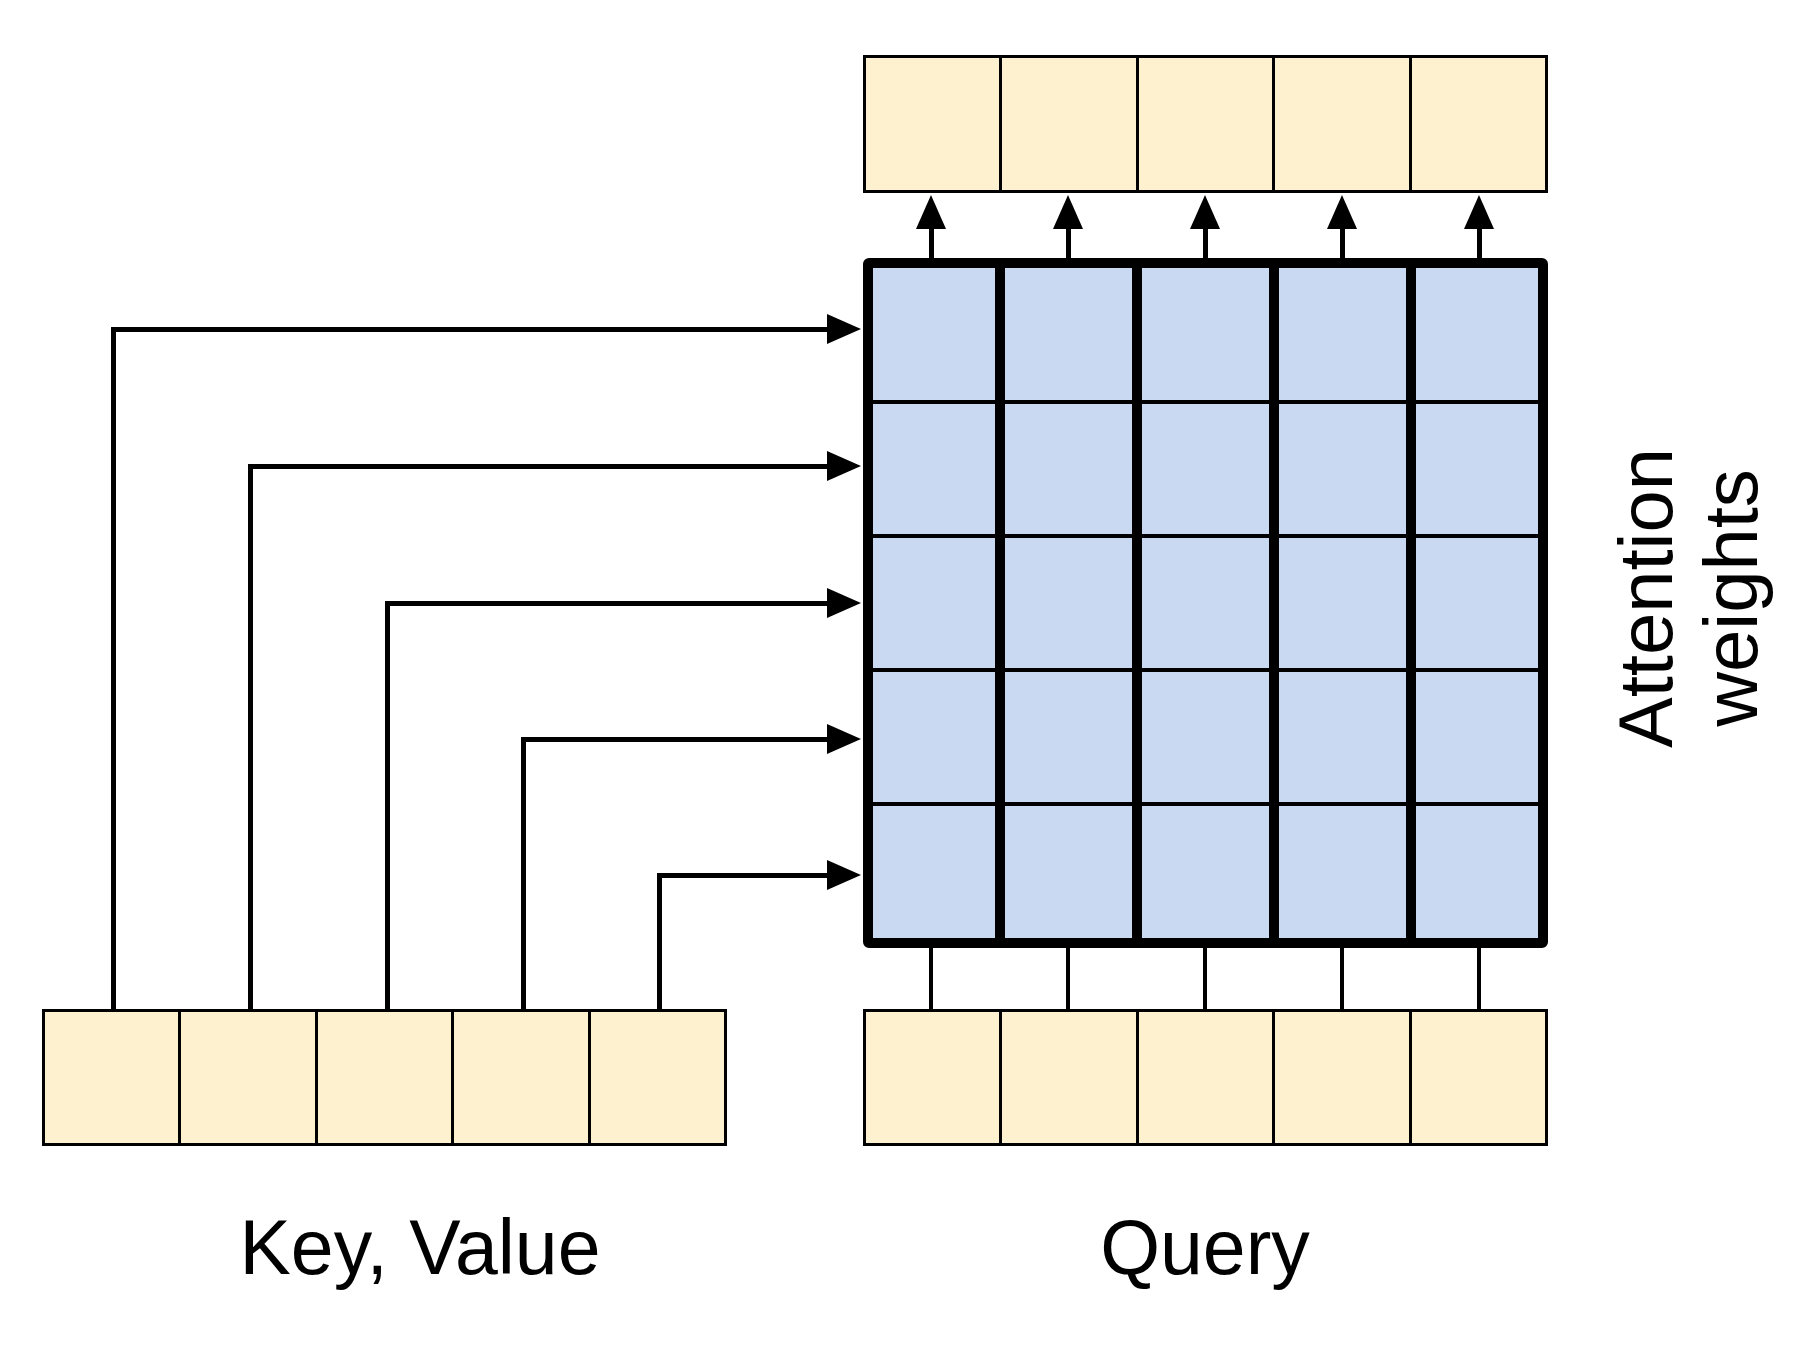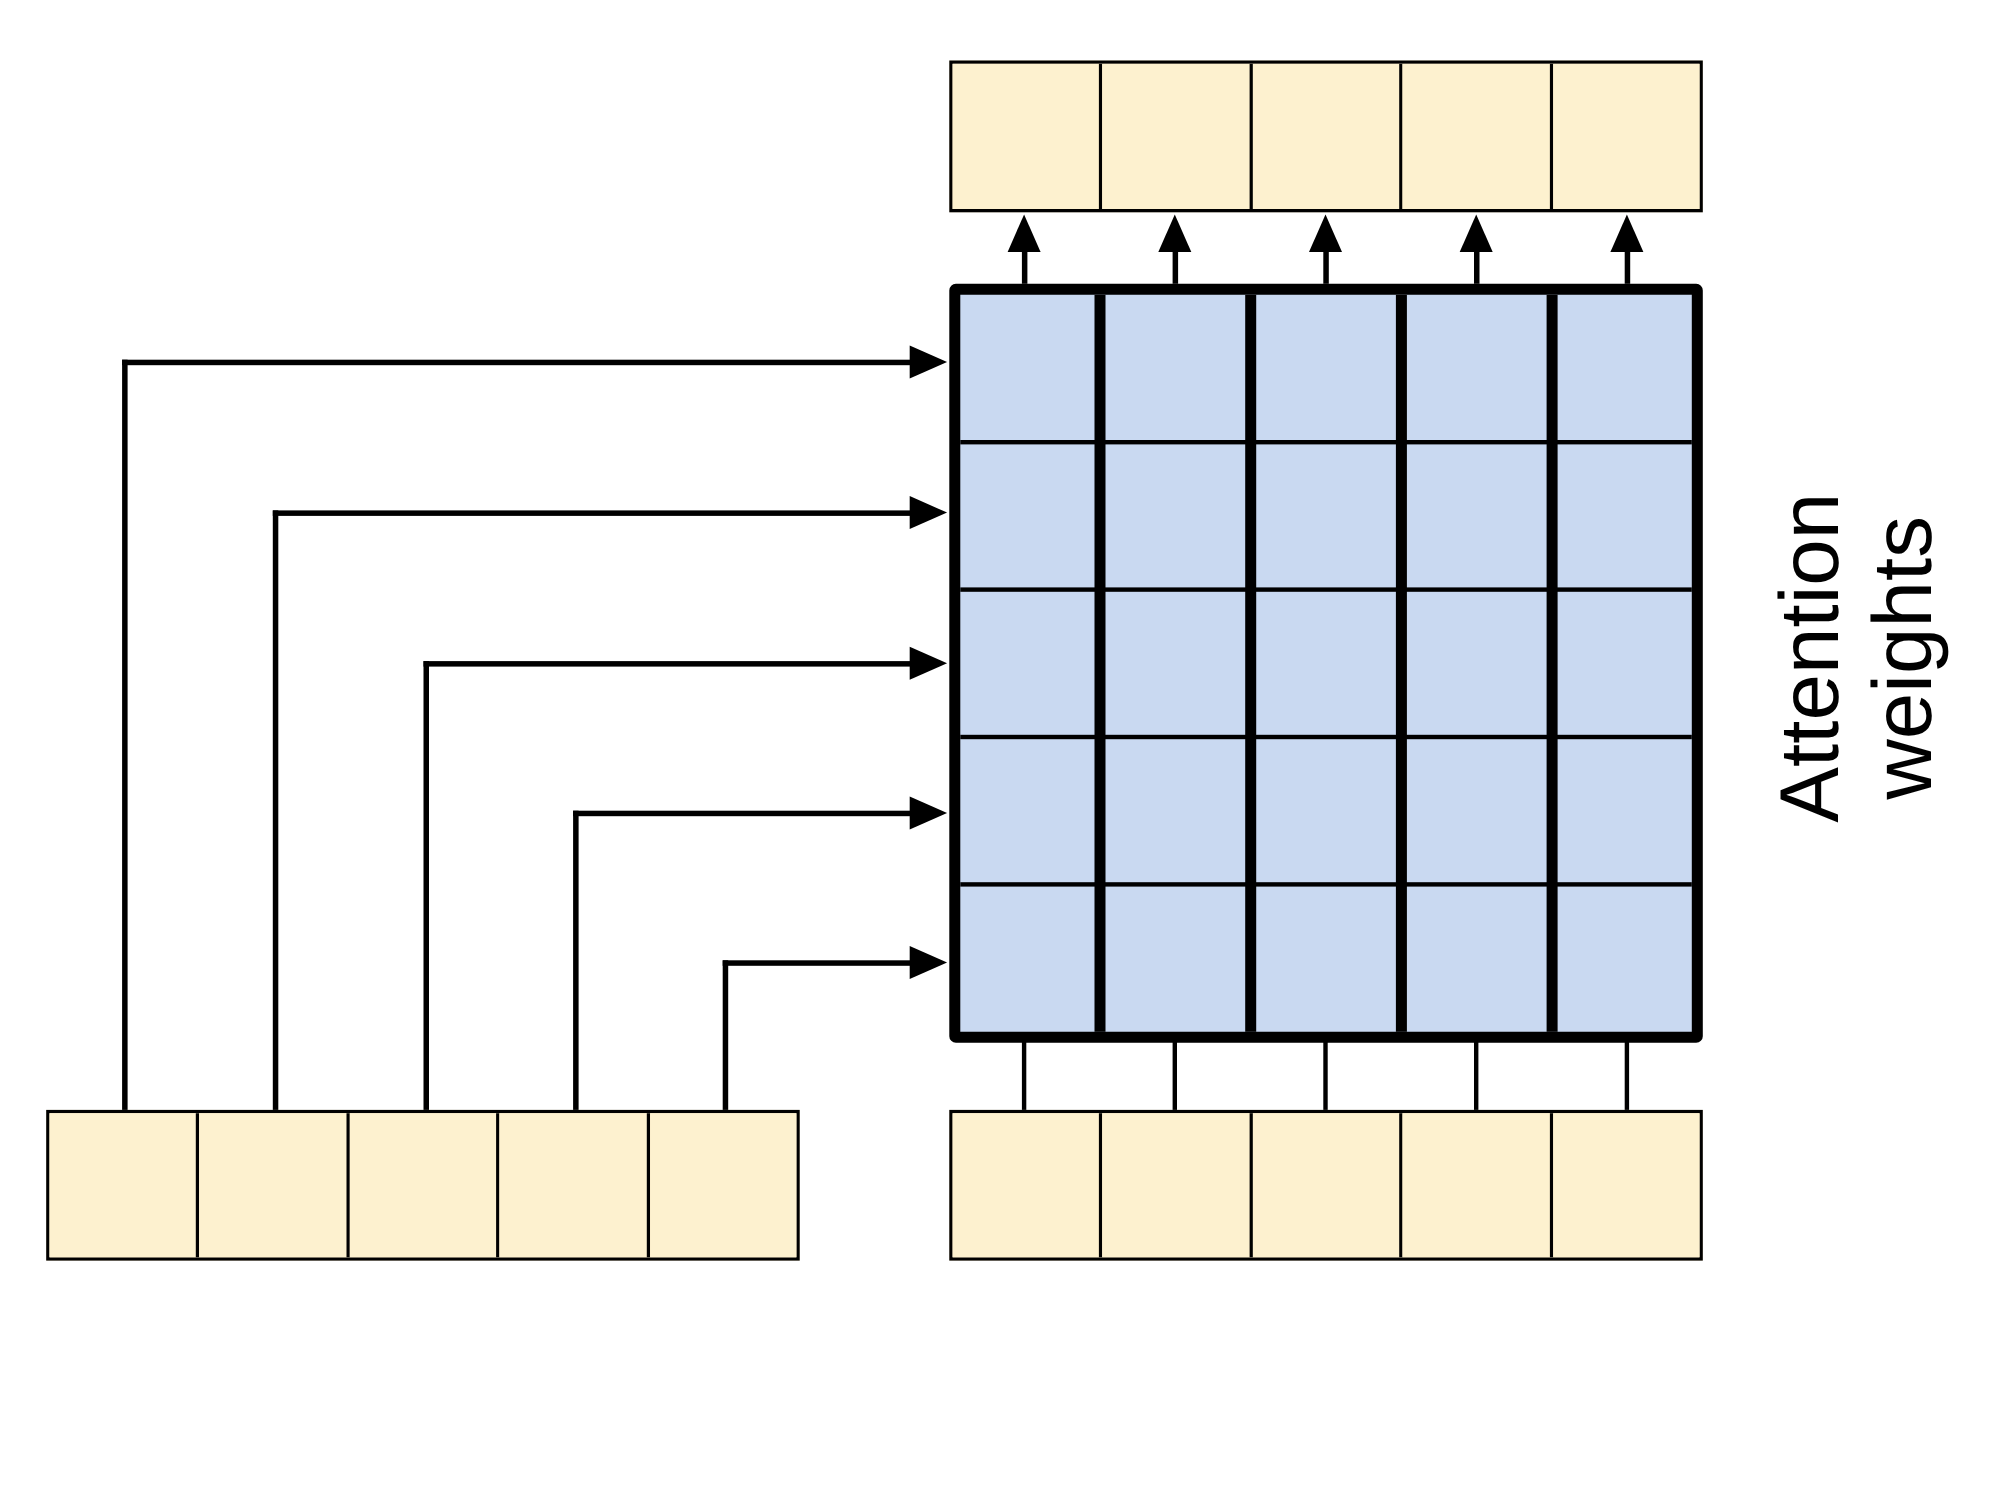--- a/index.html
+++ b/index.html
@@ -129,20 +129,22 @@
     </div>
 
   <div class="token-row" id="query-row">
       <div class="token-cell"></div>
       <div class="token-cell"></div>
       <div class="token-cell"></div>
       <div class="token-cell"></div>
       <div class="token-cell"></div>
     </div>
 
+  <div class="label" id="kv-label">Key, Value</div>
+  <div class="label" id="query-label">Query</div>
   <div class="label" id="aw-label">
     <span>Attention</span>
     <span>weights</span>
   </div>
 
 <div class="stroke" style="left: 928.5px; top: 226px; width: 5px; height: 32px;"></div>
     <div class="arrowhead-up" style="left: 916px; top: 195px;"></div>
     <div class="stroke" style="left: 1065.5px; top: 226px; width: 5px; height: 32px;"></div>
     <div class="arrowhead-up" style="left: 1053px; top: 195px;"></div>
     <div class="stroke" style="left: 1202.5px; top: 226px; width: 5px; height: 32px;"></div>

